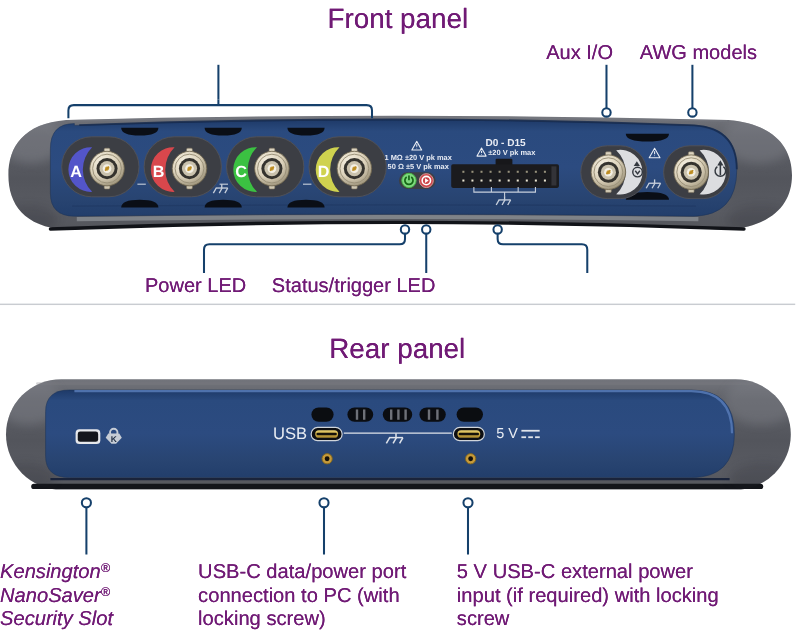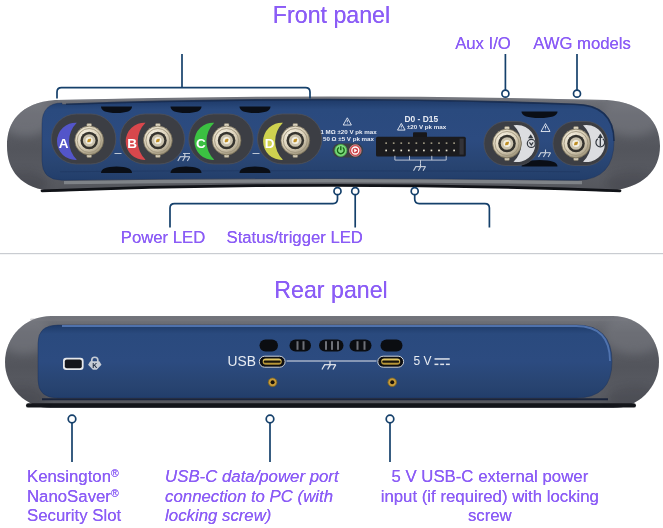--- a/index.html
+++ b/index.html
@@ -1,17 +1,17 @@
 <!DOCTYPE html>
 <html><head><meta charset="utf-8">
 <style>
 html,body{margin:0;padding:0;background:#ffffff;}
 #page{position:relative;width:663px;height:528px;overflow:hidden;
  font-family:"Liberation Sans",sans-serif;background:#ffffff;}
-.t{position:absolute;color:#8b5cf6;white-space:nowrap;text-shadow:0 0 0.5px currentColor;}
+.t{position:absolute;color:#701a75;white-space:nowrap;text-shadow:0 0 0.5px currentColor;}
 .title{font-size:23.2px;}
 .lab{font-size:16.7px;}
 .blk{font-size:16.8px;line-height:19.3px;}
 .blk sup{font-size:10.5px;line-height:0;vertical-align:5px;}
 svg{position:absolute;left:0;top:0;}
 </style></head>
 <body>
 <div id="page">
 <svg width="663" height="528" viewBox="0 0 663 528">
 <defs>
@@ -265,15 +265,15 @@
 <circle cx="390" cy="419" r="3.8" fill="#ffffff" stroke="#15406b" stroke-width="1.7"></circle>
 <path d="M 390 422.5 V 462" stroke="#15406b" stroke-width="1.7" fill="none"></path>
 <rect x="0" y="253" width="663" height="1.2" fill="#c9ccd1"></rect>
 </svg>
 <div class="t title" style="left:331.5px;top:2.4px;transform:translateX(-50%)">Front panel</div>
 <div class="t lab" style="left:483px;top:34.2px;transform:translateX(-50%)">Aux I/O</div>
 <div class="t lab" style="left:582px;top:34.2px;transform:translateX(-50%)">AWG models</div>
 <div class="t lab" style="left:294.7px;top:228.3px;transform:translateX(-50%)">Status/trigger LED</div>
 <div class="t lab" style="left:163px;top:228.3px;transform:translateX(-50%)">Power LED</div>
 <div class="t title" style="left:331px;top:276.5px;transform:translateX(-50%)">Rear panel</div>
-<div class="t blk" style="left:27px;top:467.3px;">Kensington<sup>®</sup><br>NanoSaver<sup>®</sup><br>Security Slot</div>
-<div class="t blk" style="left:165.1px;top:467.3px;font-style:italic;">USB-C data/power port<br>connection to PC (with<br>locking screw)</div>
-<div class="t blk" style="left:380.7px;top:467.3px;text-align:center;">5 V USB-C external power<br>input (if required) with locking<br>screw</div>
+<div class="t blk" style="left:0;top:467.3px;font-style:italic;">Kensington<sup>®</sup><br>NanoSaver<sup>®</sup><br>Security Slot</div>
+<div class="t blk" style="left:165.1px;top:467.3px;">USB-C data/power port<br>connection to PC (with<br>locking screw)</div>
+<div class="t blk" style="left:380.7px;top:467.3px;">5 V USB-C external power<br>input (if required) with locking<br>screw</div>
 </div>
 </body></html>

